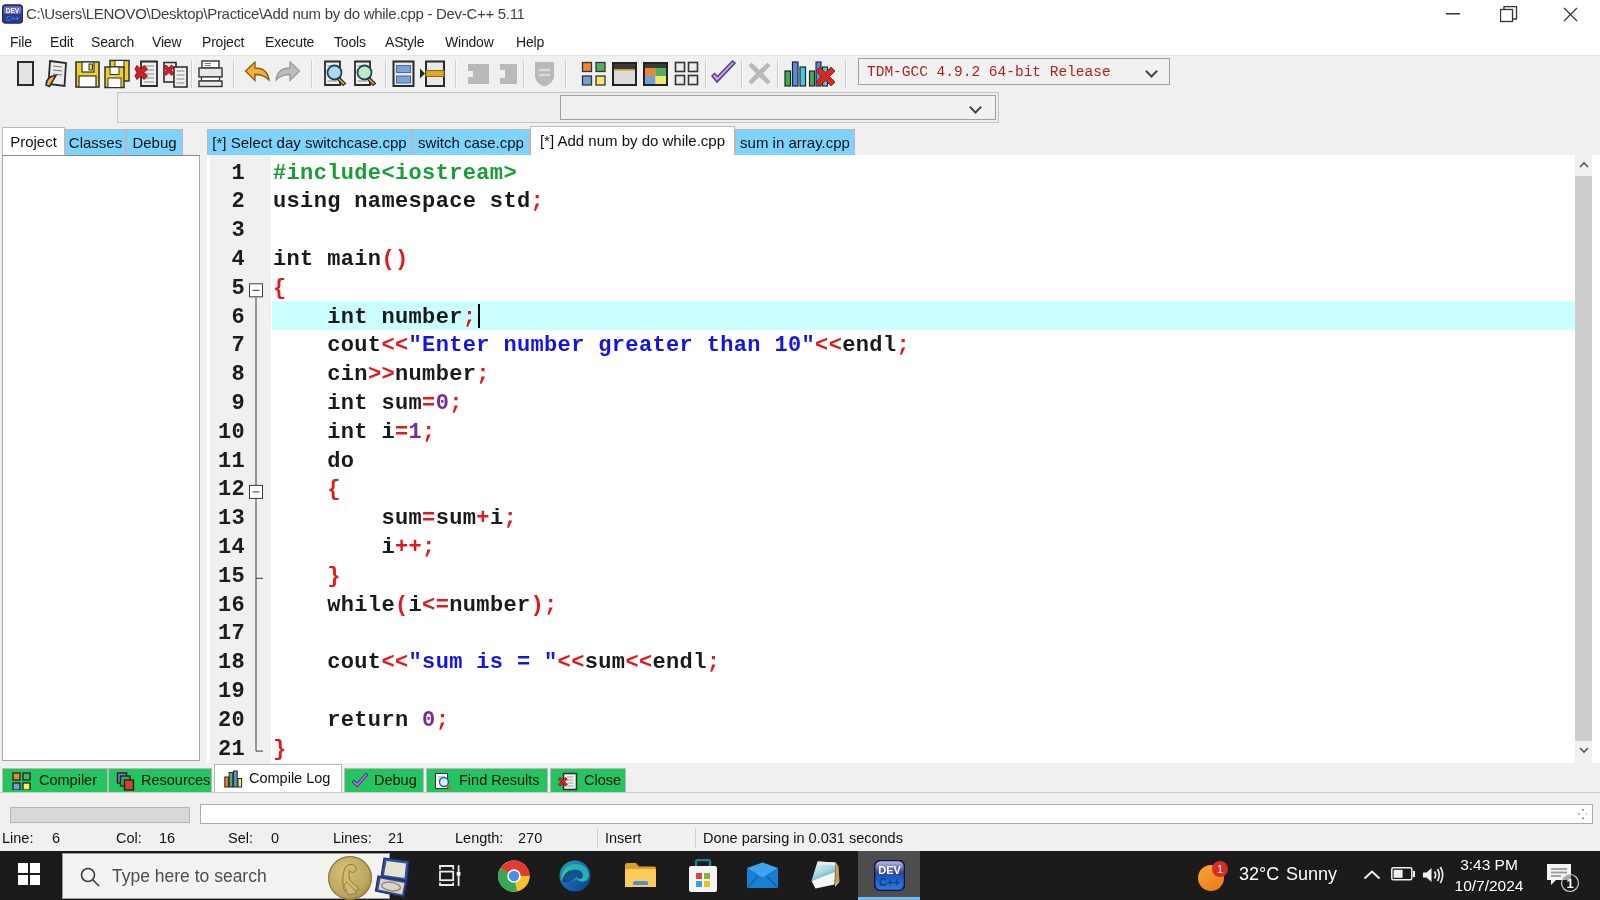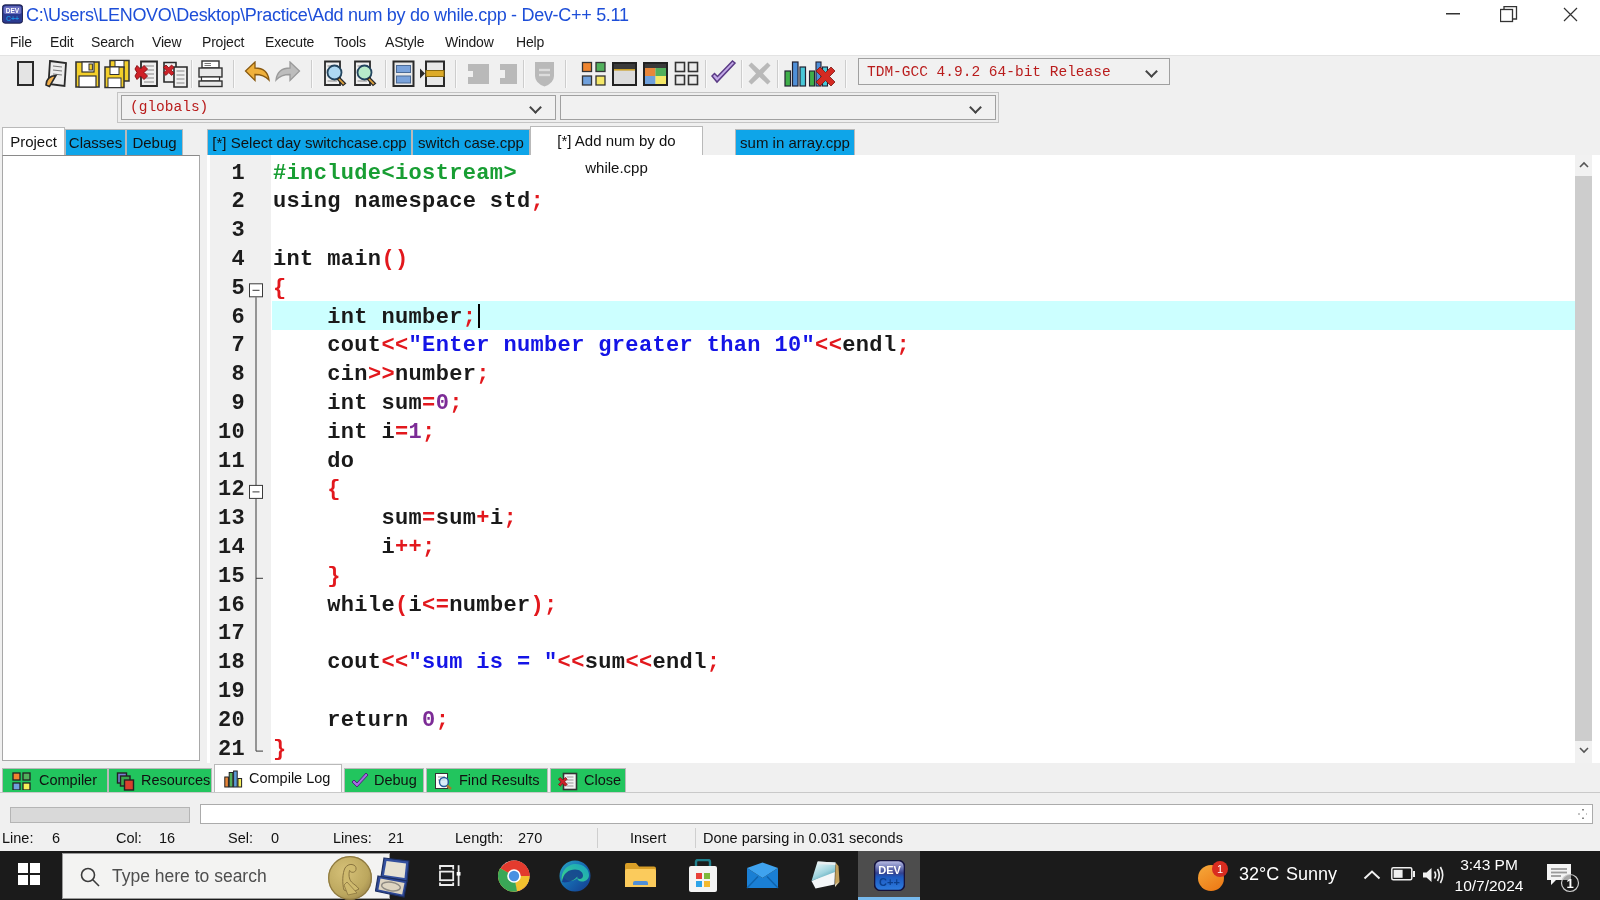--- a/index.html
+++ b/index.html
@@ -2,35 +2,35 @@
 <html><head>
 <meta charset="utf-8">
 <style>
   * { margin:0; padding:0; box-sizing:border-box; }
   html,body { width:1600px; height:900px; overflow:hidden; background:#fff;
     font-family:"Liberation Sans", sans-serif; }
   .abs { position:absolute; }
   #stage { position:relative; width:1600px; height:900px; }
   
   #titlebar { left:0; top:0; width:1600px; height:30px; background:#fff; }
-  #title-text { left:26px; top:5px; font-size:18px; color:#1d4ed8; letter-spacing:-0.3px;}
+  #title-text { left:26px; top:5px; font-size:15px; color:#404040; letter-spacing:-0.3px;}
   
   #menubar { left:0; top:30px; width:1600px; height:25px; background:#fff; font-size:14px; color:#1a1a1a; letter-spacing:-0.2px; }
   #menubar span { position:absolute; top:4px; }
   
   #toolbar1 { left:0; top:55px; width:1600px; height:37px; background:#f0f0f0; border-top:1px solid #e3e3e3;}
   #toolbar2 { left:0; top:92px; width:1600px; height:31px; background:#f0f0f0; }
   .tsep { position:absolute; top:4px; width:2px; height:28px; border-left:1px solid #cdcdcd; border-right:1px solid #fafafa; }
   .combo { position:absolute; background:#f1f1f1; border:1px solid #a0a0a0; }
   .combo .cv { position:absolute; font-family:"Liberation Mono",monospace; font-size:14.5px; color:#b91c1c; top:4px; left:8px; }
   .chev { position:absolute; width:10px; height:10px; }
   .chev:before { content:""; position:absolute; left:0; top:0; width:7px; height:7px; border-right:2px solid #444; border-bottom:2px solid #444; transform:rotate(45deg); }
   
   #tabrow { left:0; top:123px; width:1600px; height:32px; background:#f0f0f0; }
-  .tab { position:absolute; background:#0ea5e9; border:1px solid #b9b9b9; border-bottom:none; font-size:15px; color:#111; text-align:center; }
+  .tab { position:absolute; background:#7dd3fc; border:1px solid #b9b9b9; border-bottom:none; font-size:15px; color:#111; text-align:center; }
   .tab.active { background:#fff; z-index:3; }
   
   #mainarea { left:0; top:155px; width:1600px; height:608px; background:#f0f0f0; }
   #leftpanel { left:2px; top:0px; width:198px; height:606px; background:#fff; border:1px solid #a8a8a8; border-top:1px solid #8a8a8a;}
   #editor { left:207px; top:0px; width:1393px; height:608px; background:#fff; }
   #gutter { left:3px; top:0px; width:61px; height:608px; background:#f0f0f0; }
   .ln { position:absolute; width:40px; text-align:right; font-family:"Liberation Mono",monospace; font-weight:bold; font-size:22px; color:#1c1c1c; letter-spacing:0.35px;}
   .cl { position:absolute; left:66px; white-space:pre; font-family:"Liberation Mono",monospace; font-weight:bold; font-size:22px; color:#1a1a1a; letter-spacing:0.35px; }
   .cl i, .ln i { font-style:normal; }
   i.r { color:#e2181d; } i.g { color:#189e33; } i.b { color:#1414e6; } i.p { color:#7c2b96; }
@@ -258,36 +258,32 @@
     <div class="tsep" style="left:777px;"></div>
     <div class="tsep" style="left:845px;"></div>
     <div class="combo" style="left:858px; top:2px; width:312px; height:27px;">
       <div class="cv" style="top:5px;">TDM-GCC 4.9.2 64-bit Release</div>
       <div class="chev" style="right:12px; top:8px;"></div>
     </div>
   </div>
 
   <div class="abs" id="toolbar2">
     <div class="abs" style="left:117px; top:0px; width:882px; height:31px; border:1px solid #c4c4c4; background:#eee;"></div>
-    <div class="combo" style="left:121px; top:3px; width:435px; height:25px;">
-      <div class="cv" style="top:3px;">(globals)</div>
-      <div class="chev" style="right:14px; top:7px;"></div>
-    </div>
     <div class="combo" style="left:560px; top:3px; width:436px; height:25px;">
       <div class="chev" style="right:14px; top:7px;"></div>
     </div>
   </div>
 
   <div class="abs" id="tabrow">
     <div class="tab active" style="left:2px; top:4px; width:63px; height:28px; line-height:28px;">Project</div>
     <div class="tab" style="left:65px; top:6px; width:61px; height:26px; line-height:25px;">Classes</div>
     <div class="tab" style="left:126px; top:6px; width:57px; height:26px; line-height:25px;">Debug</div>
     <div class="tab" style="left:207px; top:6px; width:205px; height:26px; line-height:25px;">[*] Select day switchcase.cpp</div>
     <div class="tab" style="left:412px; top:6px; width:118px; height:26px; line-height:25px;">switch case.cpp</div>
-    <div class="tab active" style="left:530px; top:3px; width:173px; height:29px; line-height:27px;">[*] Add num by do while.cpp</div>
+    <div class="tab active" style="left:530px; top:3px; width:205px; height:29px; line-height:27px;">[*] Add num by do while.cpp</div>
     <div class="tab" style="left:735px; top:6px; width:120px; height:26px; line-height:25px;">sum in array.cpp</div>
   </div>
 
   <div class="abs" id="mainarea">
     <div class="abs" id="leftpanel"></div>
     <div class="abs" id="editor">
       <div class="abs" id="caretline"></div>
       <div class="abs" id="gutter"></div>
       <div id="code-lines">
           <div class="ln" style="top:5.6px; left:-2px;">1</div>
@@ -422,21 +418,21 @@
       <span style="left:52px;">6</span>
     <span style="left:116px;">Col:</span>
       <span style="left:159px;">16</span>
     <span style="left:228px;">Sel:</span>
       <span style="left:271px;">0</span>
     <span style="left:333px;">Lines:</span>
       <span style="left:388px;">21</span>
     <span style="left:455px;">Length:</span>
       <span style="left:518px;">270</span>
     <div class="sdiv" style="left:597px;"></div>
-    <span style="left:605px;margin-left:25px;">Insert</span>
+    <span style="left:605px;">Insert</span>
     <div class="sdiv" style="left:695px;"></div>
     <span style="left:703px;">Done parsing in 0.031 seconds</span>
   </div>
 
   <div class="abs" id="taskbar">
 
     <svg class="abs" style="left:18px; top:12px;" width="22" height="22" viewBox="0 0 22 22">
       <rect x="0" y="0" width="10" height="10" fill="#fff"></rect>
       <rect x="12" y="0" width="10" height="10" fill="#fff"></rect>
       <rect x="0" y="12" width="10" height="10" fill="#fff"></rect>

